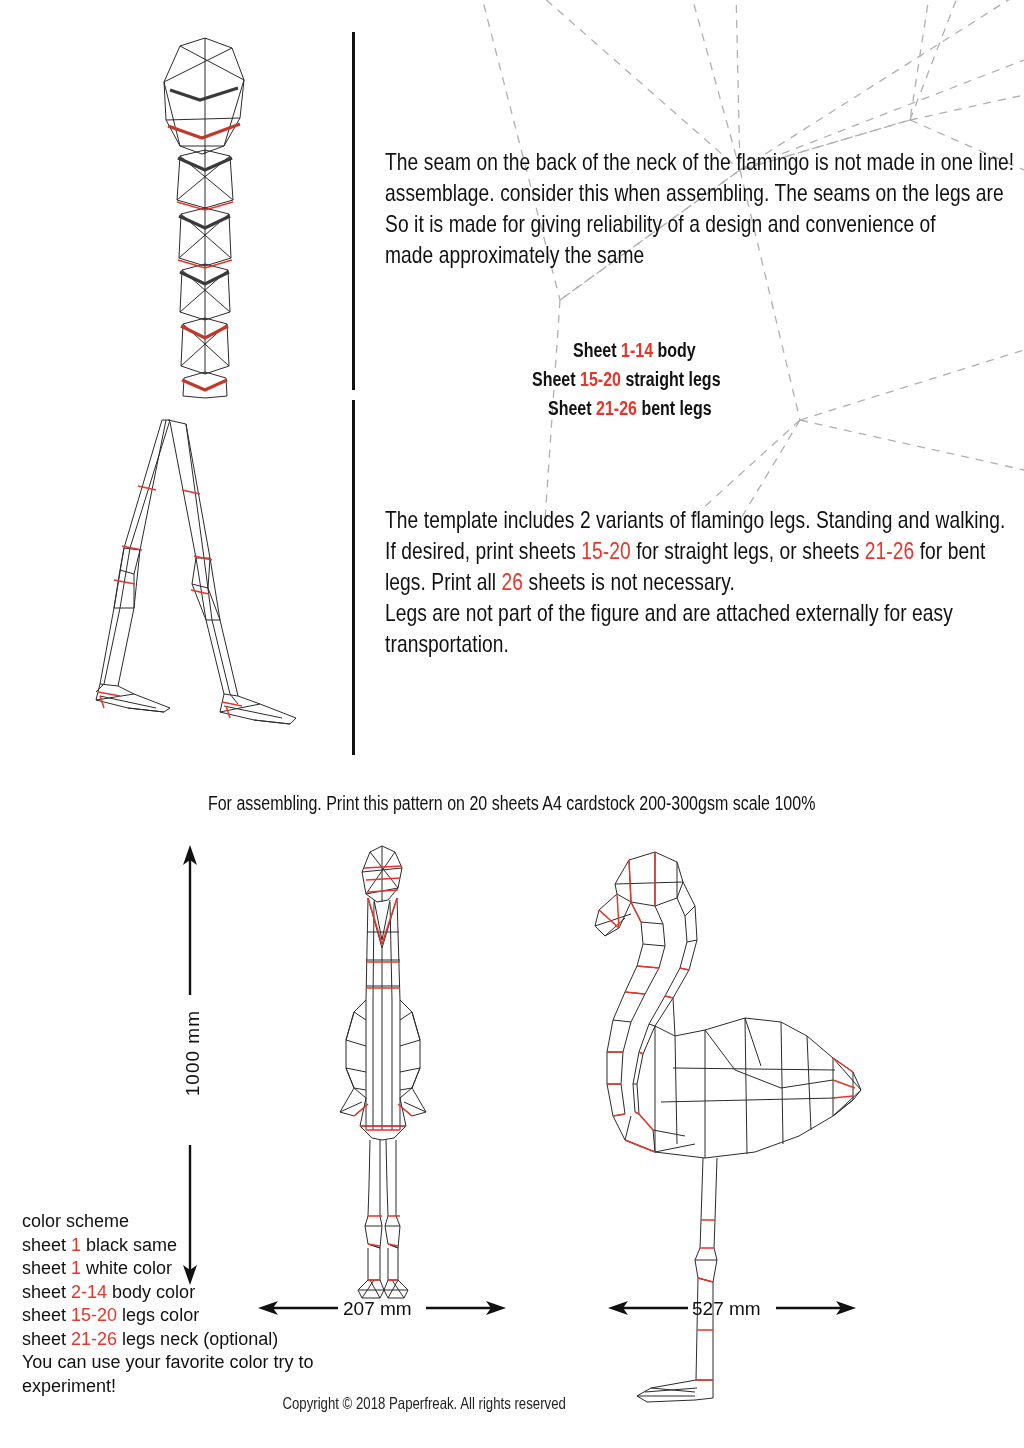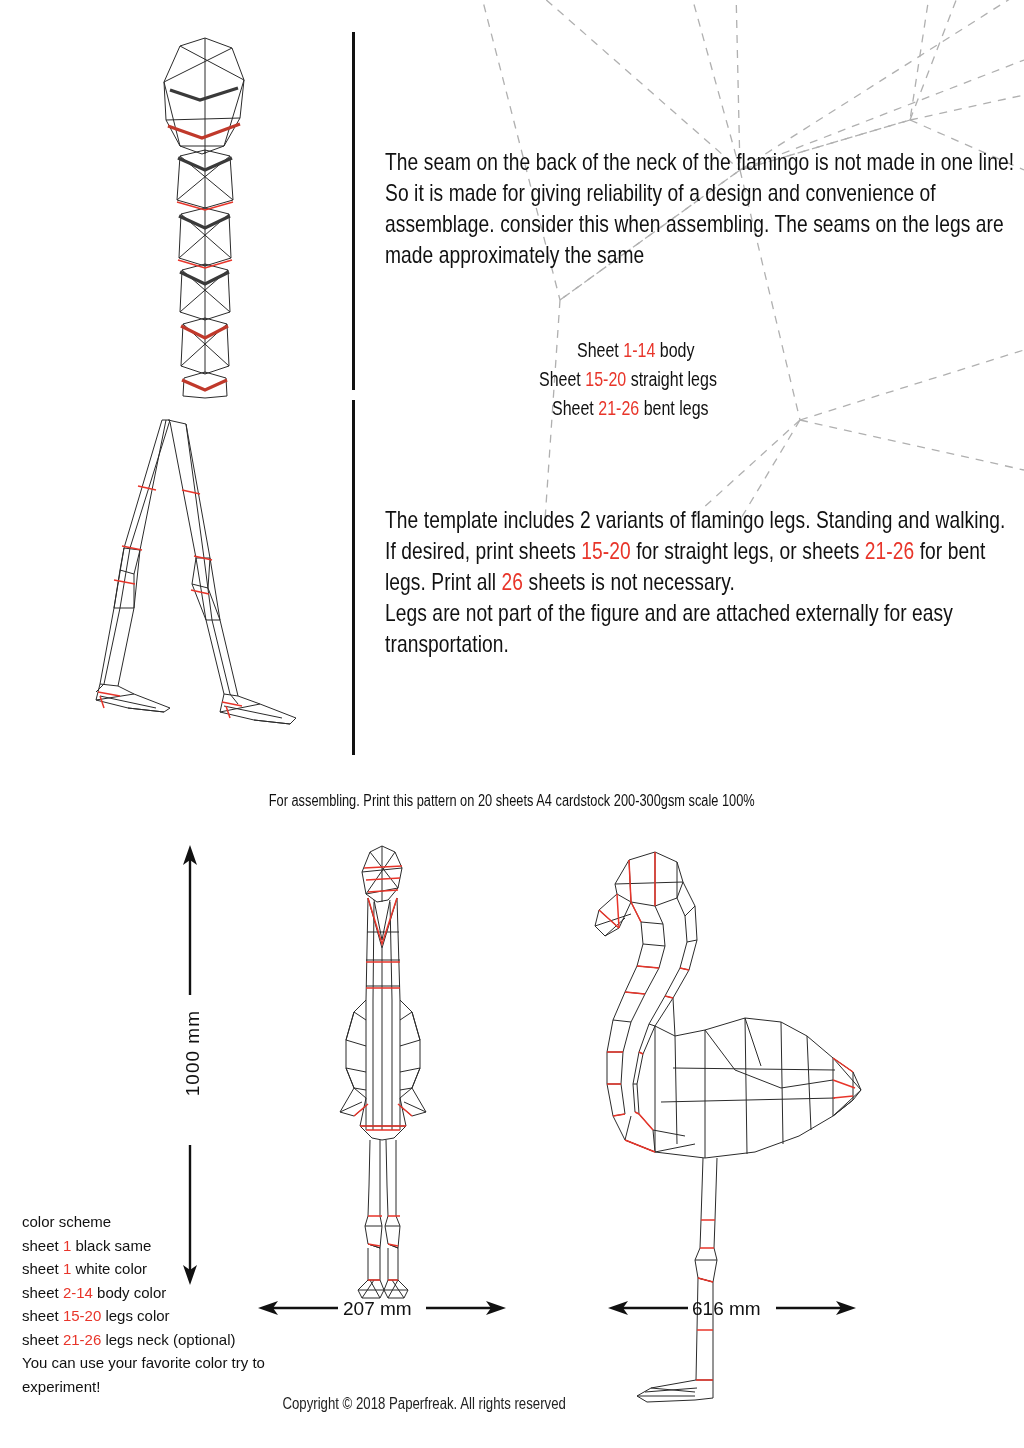--- a/index.html
+++ b/index.html
@@ -22,32 +22,32 @@
   .divider.two{top:400px;height:355px;}
 
   
   .para{position:absolute;font-size:24px;line-height:31px;letter-spacing:.1px;color:#111;}
   #para1{left:385px;top:146px;width:620px;}
   #para2{left:385px;top:504px;width:620px;}
   .para .ln{display:block;}
   .red{color:#e8352a;}
 
   .sheetlist{position:absolute;left:470px;top:336px;width:360px;text-align:center;
-             font-size:20px;line-height:29px;color:#111;}
+             font-size:20px;line-height:29px;color:#111;font-weight:bold;}
   .sheetlist .ln{display:block;}
 
   .assemble{position:absolute;left:0;top:792px;width:1024px;text-align:center;
-            font-size:16px;color:#111;}
+            font-size:20px;color:#111;}
 
   .copyright{position:absolute;left:0;top:1394px;width:849px;text-align:center;
              font-size:16.5px;color:#222;}
 
   
   .colorscheme{position:absolute;left:22px;top:1210px;width:280px;
-               font-size:15px;line-height:23.5px;color:#111;}
+               font-size:18px;line-height:23.5px;color:#111;}
   .colorscheme .ln{display:block;white-space:nowrap;}
 
   
   .dimlabel{position:absolute;font-size:19px;color:#111;text-align:right;}
   #dim-h1{left:343px;top:1298px;}
   #dim-h2{left:692px;top:1298px;}
   #dim-v{position:absolute;left:182px;top:1010px;font-size:19px;color:#111;
          writing-mode:vertical-rl;transform:rotate(180deg);letter-spacing:1px;}
 
   .dimsvg{position:absolute;pointer-events:none;}
@@ -326,22 +326,22 @@
       <path d="M248 258 L268 256"></path>
       <path d="M116 380 L130 380"></path>
       <path d="M115 408 L129 408 M113 438 L128 442"></path>
       <path d="M112 490 L128 490"></path>
       <path d="M111 540 L128 540"></path>
     </g>
   </svg>
 
   <div class="para" id="para1">
     <span class="ln"><span class="cond">The seam on the back of the neck of the flamingo is not made in one line!</span></span>
+    <span class="ln"><span class="cond">assemblage. consider this when assembling. The seams on the legs are</span></span>
     <span class="ln"><span class="cond">So it is made for giving reliability of a design and convenience of</span></span>
-    <span class="ln"><span class="cond">assemblage. consider this when assembling. The seams on the legs are</span></span>
     <span class="ln"><span class="cond">made approximately the same</span></span>
   </div>
 
   <div class="sheetlist">
     <span class="ln"><span class="cond"><span>Sheet </span><span class="red">1-14</span><span> body</span></span></span>
     <span class="ln"><span class="cond"><span>Sheet </span><span class="red">15-20</span><span> straight legs</span></span></span>
     <span class="ln"><span class="cond"><span>Sheet </span><span class="red">21-26</span><span> bent legs</span></span></span>
   </div>
 
   <div class="para" id="para2">
@@ -371,21 +371,21 @@
     <polygon points="248,12 228,5 233,12 228,19" fill="#111"></polygon>
   </svg>
   <div class="dimlabel" id="dim-h1">207 mm</div>
 
   <svg class="dimsvg" id="arrow-h-side" width="248" height="24" viewBox="0 0 248 24">
     <line x1="14" y1="12" x2="80" y2="12" stroke="#111" stroke-width="2.4"></line>
     <polygon points="0,12 20,5 15,12 20,19" fill="#111"></polygon>
     <line x1="168" y1="12" x2="234" y2="12" stroke="#111" stroke-width="2.4"></line>
     <polygon points="248,12 228,5 233,12 228,19" fill="#111"></polygon>
   </svg>
-  <div class="dimlabel" id="dim-h2">616 mm</div>
+  <div class="dimlabel" id="dim-h2">527 mm</div>
 
   <div class="colorscheme">
     <span class="ln">color scheme</span>
     <span class="ln"><span>sheet </span><span class="red">1</span><span>  black same</span></span>
     <span class="ln"><span>sheet </span><span class="red">1</span><span>  white color</span></span>
     <span class="ln"><span>sheet </span><span class="red">2-14</span><span> body color</span></span>
     <span class="ln"><span>sheet </span><span class="red">15-20</span><span> legs color</span></span>
     <span class="ln"><span>sheet </span><span class="red">21-26</span><span> legs neck (optional)</span></span>
     <span class="ln">You can use your favorite color try to</span>
     <span class="ln">experiment!</span>

